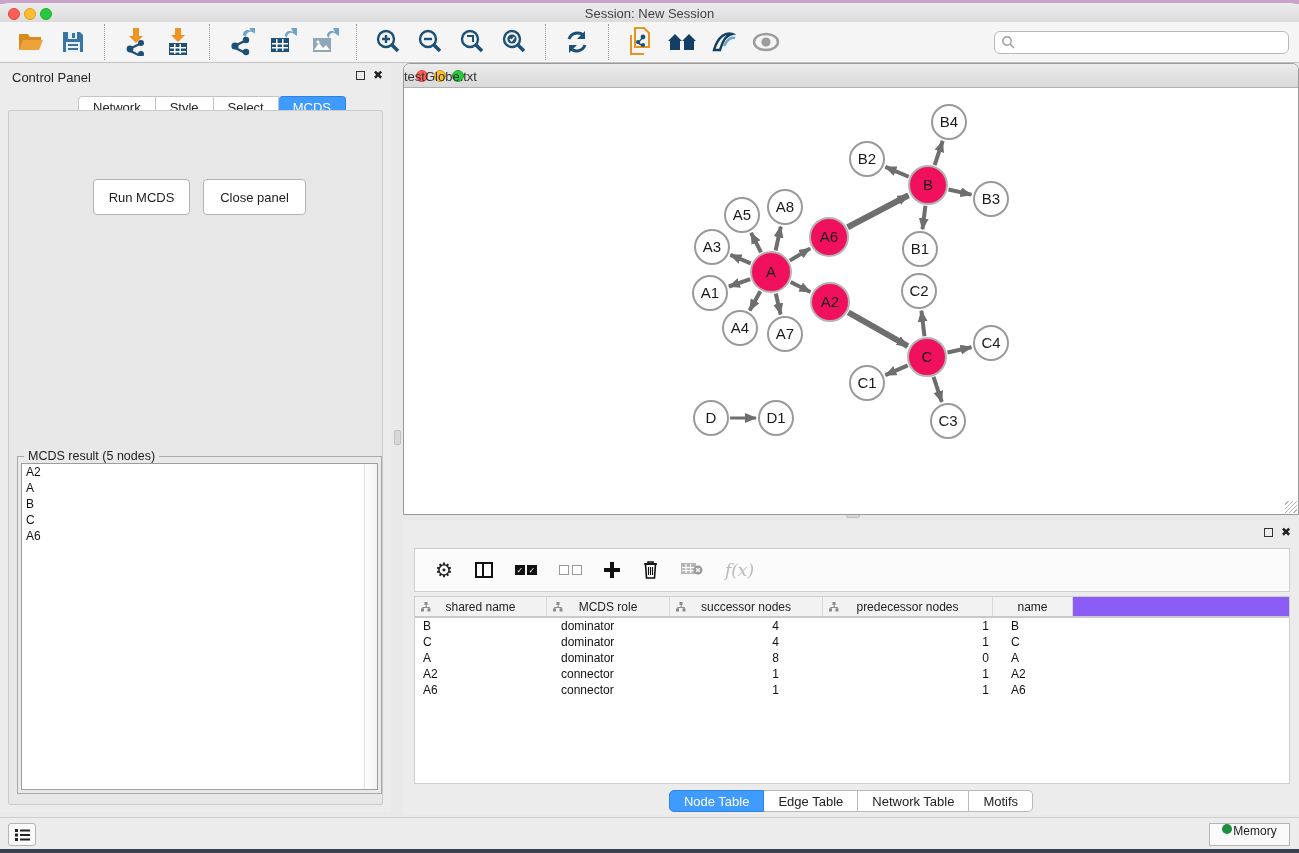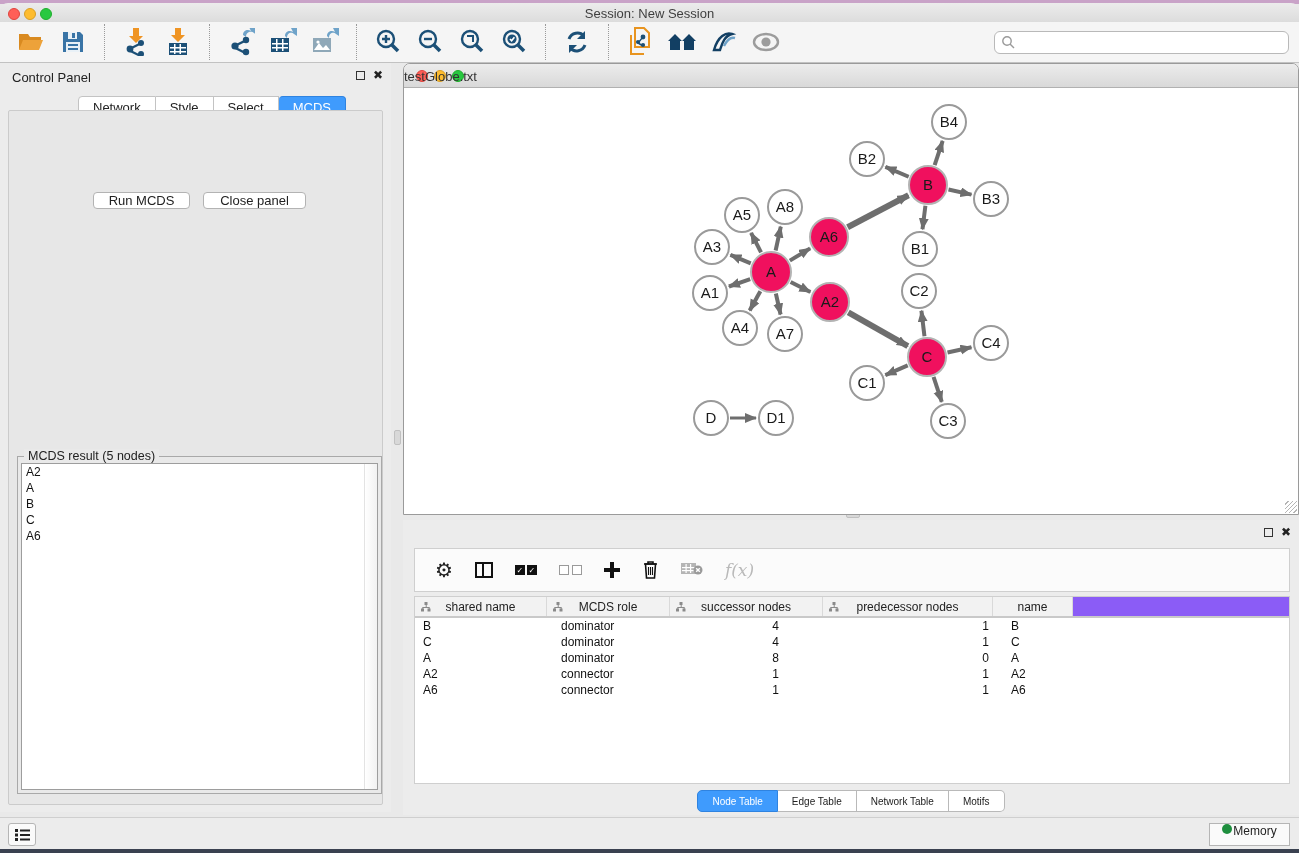--- a/index.html
+++ b/index.html
@@ -41,21 +41,21 @@
   .cp-tab.active{background:#3f9bfd;color:#fff;border-color:#2f83e0;border-radius:4px;}
   .cp-content{position:absolute;left:8px;top:47px;width:375px;height:695px;background:#e7e7e7;
     border:1px solid #cbcbcb;border-radius:2px;}
   .crit-label{position:absolute;left:0;right:0;top:28px;text-align:center;font-size:13px;}
   .combo{position:absolute;left:34px;top:46px;width:313px;height:23px;background:#fff;
     border:1px solid #b3b3b3;border-radius:4px;display:flex;align-items:center;padding-left:8px;font-size:13px;}
   .combo .stepper{position:absolute;right:0;top:-1px;width:19px;height:23px;border-radius:0 4px 4px 0;
     background:linear-gradient(#6db1fc,#2e7ef8);display:flex;flex-direction:column;align-items:center;justify-content:center;gap:2px;}
   .chev{width:0;height:0;border-left:4px solid transparent;border-right:4px solid transparent;}
   .chev.up{border-bottom:4px solid #fff;} .chev.down{border-top:4px solid #fff;}
-  .cp-btn{position:absolute;top:81px;height:17px;background:#fff;border:1px solid #b3b3b3;border-radius:4px;
+  .cp-btn{position:absolute;top:68px;height:36px;background:#fff;border:1px solid #b3b3b3;border-radius:4px;
     font-size:13px;display:flex;align-items:center;justify-content:center;color:#222;}
   .btn-run{left:84px;width:97px;} .btn-close{left:194px;width:103px;}
   .groupbox{position:absolute;left:8px;top:345px;width:365px;height:338px;border:1px solid #a9a9a9;background:#e9e9e9;}
   .groupbox .gb-label{position:absolute;left:6px;top:-8px;background:#e9e9e9;padding:0 4px;font-size:12.5px;}
   .gb-list{position:absolute;left:3px;top:6px;right:3px;bottom:3px;background:#fff;border:1px solid #9d9d9d;overflow:hidden;}
   .gb-scroll{position:absolute;right:0;top:0;width:13px;bottom:0;background:linear-gradient(to right,#ffffff,#f1f1f1);border-left:1px solid #e3e3e3;}
   .gb-item{font-size:12px;line-height:16px;padding-left:4px;color:#111;}
 
   
   .vdiv-handle{position:absolute;left:394px;top:430px;width:7px;height:15px;background:#d8d8d8;border:1px solid #c0c0c0;border-radius:2px;}
@@ -79,21 +79,21 @@
   .thead{display:flex;height:21px;border-bottom:2px solid #c9c9c9;background:#8b5cf6;}
   .th{position:relative;background:#f2f2f2;border-right:1px solid #d9d9d9;display:flex;align-items:center;justify-content:center;
       font-size:12px;color:#222;}
   .th .tree-ic{position:absolute;left:6px;top:5px;}
   .c0{width:132px;} .c1{width:123px;} .c2{width:153px;} .c3{width:170px;} .c4{width:80px;}
   .trow{display:flex;height:16px;font-size:12px;color:#111;align-items:center;}
   .td{overflow:hidden;white-space:nowrap;}
   .td.c0{padding-left:8px;} .td.c1{padding-left:14px;}
   .td.c2{text-align:right;padding-right:44px;} .td.c3{text-align:right;padding-right:4px;} .td.c4{padding-left:18px;}
   .tp-tabs{position:absolute;left:0;right:0;top:270px;display:flex;justify-content:center;height:22px;}
-  .tp-tab{padding:0 14px;background:#fff;border:1px solid #b9b9b9;border-left:none;display:flex;align-items:center;font-size:10px;}
+  .tp-tab{padding:0 14px;background:#fff;border:1px solid #b9b9b9;border-left:none;display:flex;align-items:center;font-size:13px;}
   .tp-tab:first-child{border-left:1px solid #b9b9b9;border-radius:5px 0 0 5px;}
   .tp-tab:last-child{border-radius:0 5px 5px 0;}
   .tp-tab.active{background:#3f9bfd;color:#fff;border-color:#2f83e0;}
   .fx-label{font-family:"DejaVu Serif",serif;font-style:italic;color:#b9b9b9;font-size:17px;}
 
   
   .statusbar{position:absolute;left:0;top:817px;width:1299px;height:32px;background:#ececec;border-top:1px solid #cfcfcf;}
   .sb-left-btn{position:absolute;left:8px;top:5px;width:28px;height:23px;background:#fafafa;border:1px solid #b5b5b5;border-radius:3px;
     display:flex;align-items:center;justify-content:center;}
   .sb-mem-btn{position:absolute;right:9px;top:5px;width:81px;height:23px;background:#fafafa;border:1px solid #b5b5b5;

